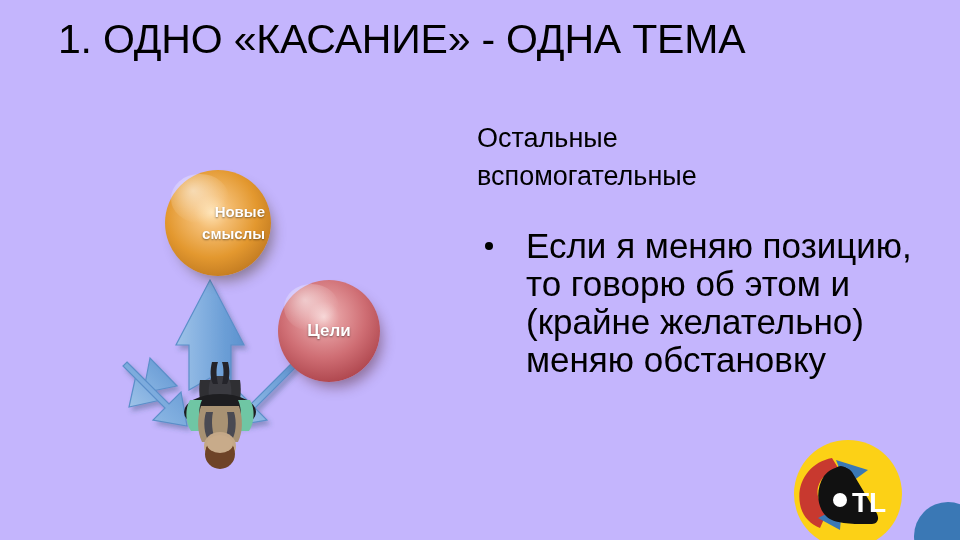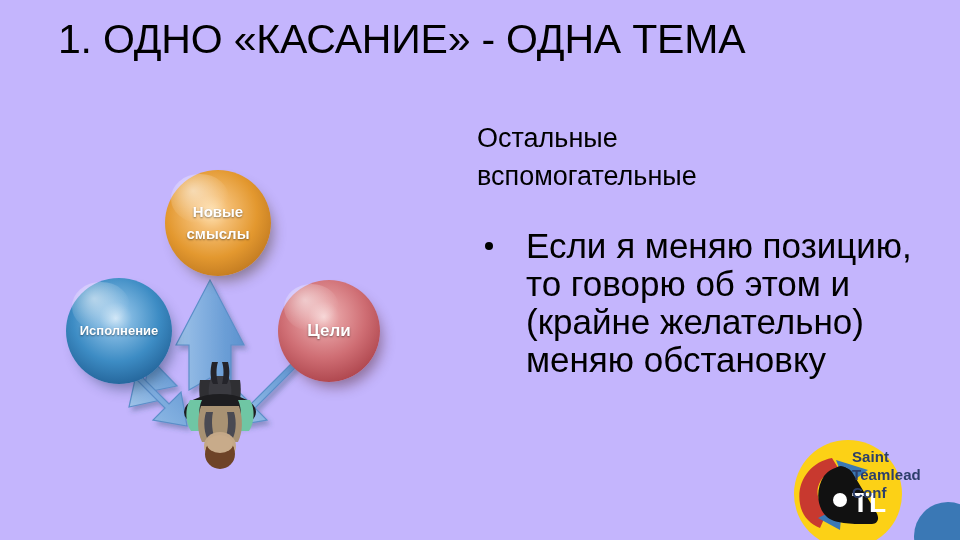--- a/index.html
+++ b/index.html
@@ -120,20 +120,21 @@
     font-size: 15px;
     line-height: 22px;
     background:
       radial-gradient(circle at 44% 40%,
         #ffe3b4 0%,
         #f4bd72 20%,
         #e3982f 52%,
         #b9731d 84%,
         #8d5312 100%);
     box-shadow: 6px 9px 13px -4px rgba(60,40,10,0.42);
+    text-align: right;
   }
 
   
   .sphere-exec {
     left: 36px;
     top: 128px;
     width: 106px;
     height: 106px;
     font-size: 13px;
     line-height: 18px;
@@ -267,23 +268,20 @@
 
         <path d="M182 212 C180 220 180 228 183 234 L188 234 C186 226 186 218 188 212 Z" fill="#24242a"></path>
         <path d="M198 212 C200 220 200 228 197 234 L192 234 C194 226 194 218 192 212 Z" fill="#24242a"></path>
       </g>
     </svg>
 
     <div class="sphere sphere-meaning">
       <span class="sphere-label">Новые смыслы</span>
     </div>
 
-    <div class="sphere sphere-exec">
-      <span class="sphere-label">Исполнение</span>
-    </div>
 
     <div class="sphere sphere-goals">
       <span class="sphere-label">Цели</span>
     </div>
   </div>
 
   <div class="body-col">
     <div class="lead-text">Остальные вспомогательные</div>
 
     <ul class="bullet-list">
@@ -306,20 +304,15 @@
       <path d="M76 28 L108 38 L86 54 Z" fill="#3a78b5"></path>
       <path d="M58 86 L82 74 L80 98 Z" fill="#3a78b5"></path>
 
       <path d="M76 36 C68 44 60 60 62 72 C64 84 74 90 86 90 L108 90 C114 90 116 84 112 78 L90 40 C86 34 80 32 76 36 Z" fill="#111111"></path>
       <path d="M64 44 C56 56 56 74 66 84 C74 92 92 92 106 92 L112 92 C118 92 120 86 116 80 L92 40 C86 32 72 34 64 44 Z" fill="#111111"></path>
 
       <circle cx="80" cy="68" r="7" fill="#ffffff"></circle>
 
       <text x="92" y="80" font-family="Liberation Sans, sans-serif" font-size="28" font-weight="700" fill="#ffffff">TL</text>
     </svg>
-    <div class="logo-text">
-      <span>Saint</span>
-      <span>Teamlead</span>
-      <span>Conf</span>
-    </div>
   </div>
 
 </div>
 
 </body></html>

